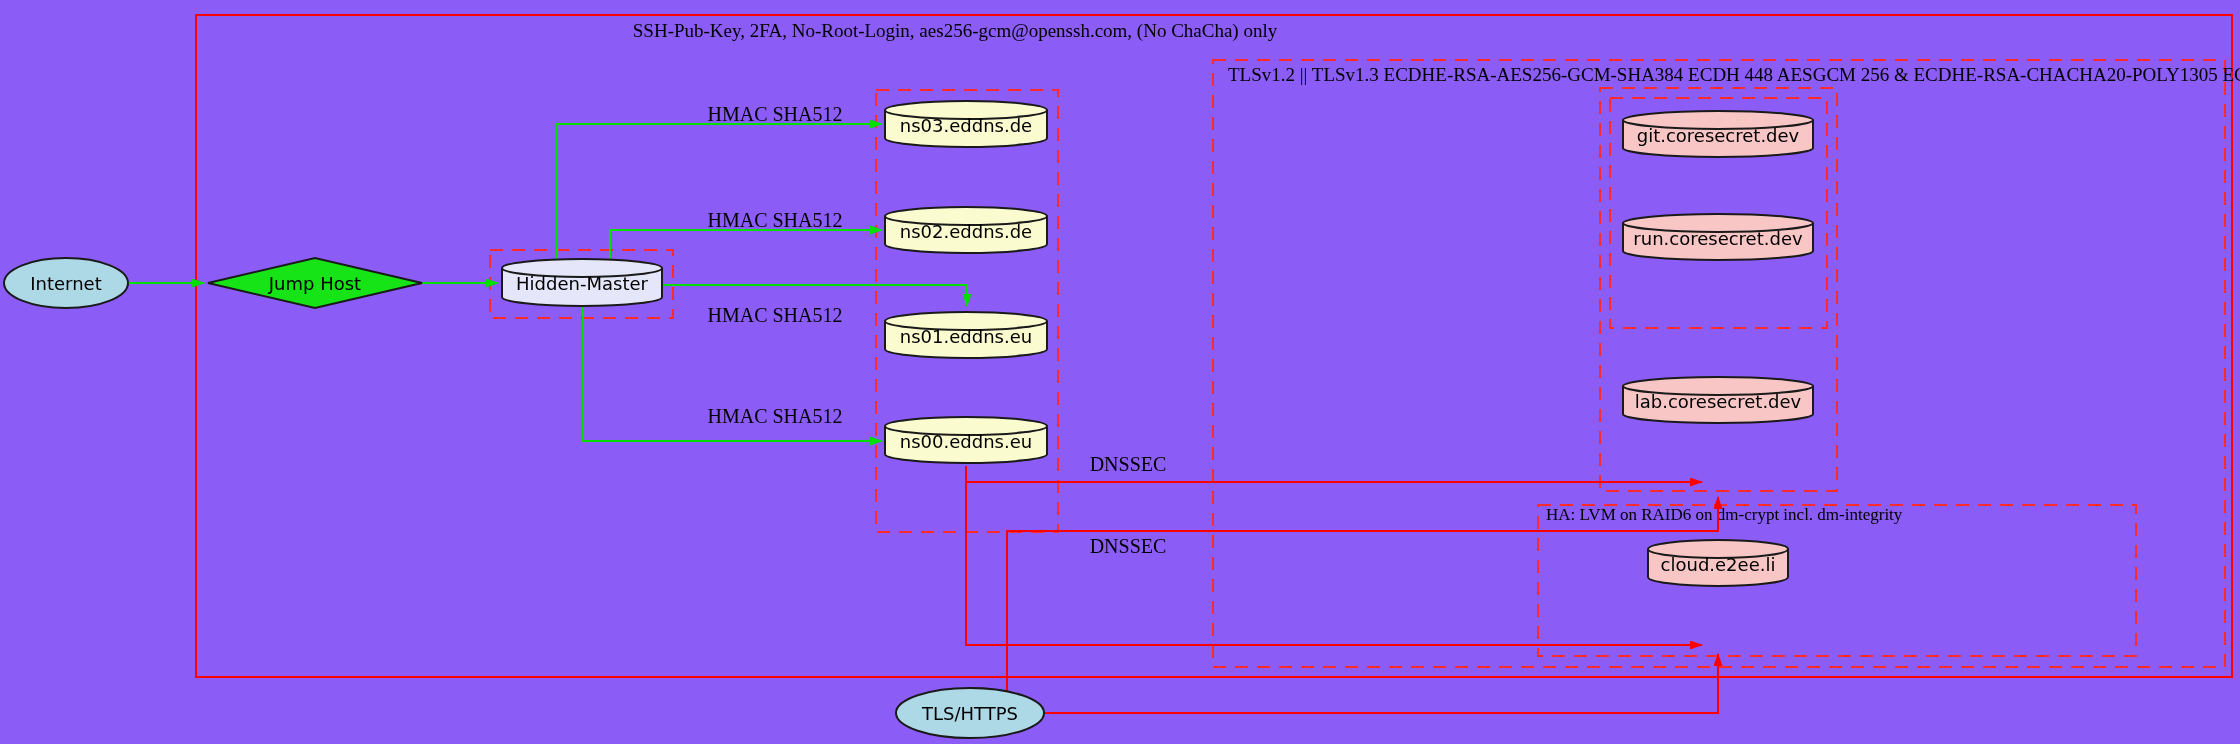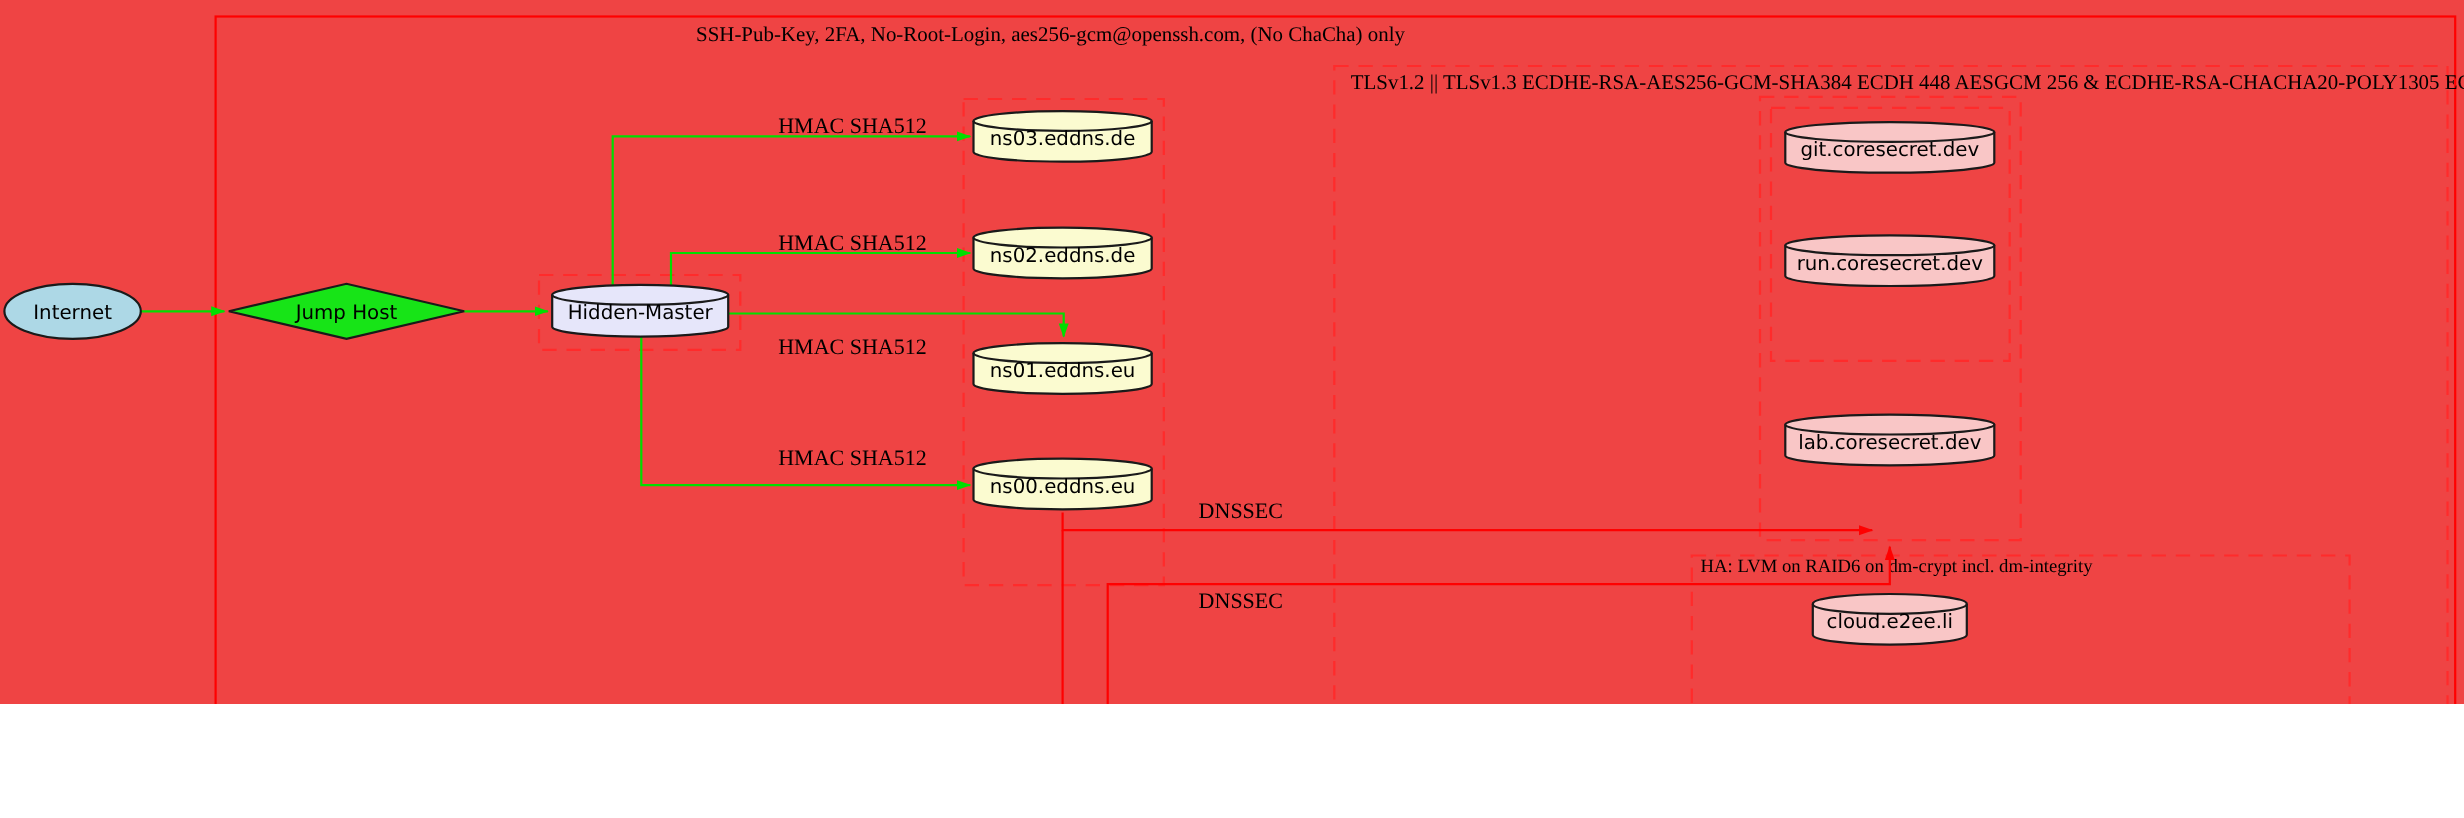--- a/index.html
+++ b/index.html
@@ -1,16 +1,16 @@
 <!DOCTYPE html>
 <html><head>
 <meta charset="utf-8">
 <style>
   html,body { margin:0; padding:0; background:#ffffff; }
-  .canvas-wrap { position:relative; width:2240px; height:640px; background:#ef4444; }
+  .canvas-wrap { position:relative; width:2240px; height:744px; background:#8b5cf6; }
   svg { display:block; }
   text { fill:#000000; }
   .t-sans   { font-family:"DejaVu Sans","Liberation Sans",sans-serif; font-size:18px; }
   .t-serif  { font-family:"Liberation Serif","DejaVu Serif",serif; font-size:20px; }
   .t-serif19{ font-family:"Liberation Serif","DejaVu Serif",serif; font-size:19px; }
   .t-serif17{ font-family:"Liberation Serif","DejaVu Serif",serif; font-size:17px; }
   .mid { text-anchor:middle; }
   .cluster-solid  { fill:none; stroke-width:2px; }
   .cluster-dashed { fill:none; stroke-width:2px; stroke-dasharray:13 9; }
   .edge { fill:none; stroke-width:2px; }

